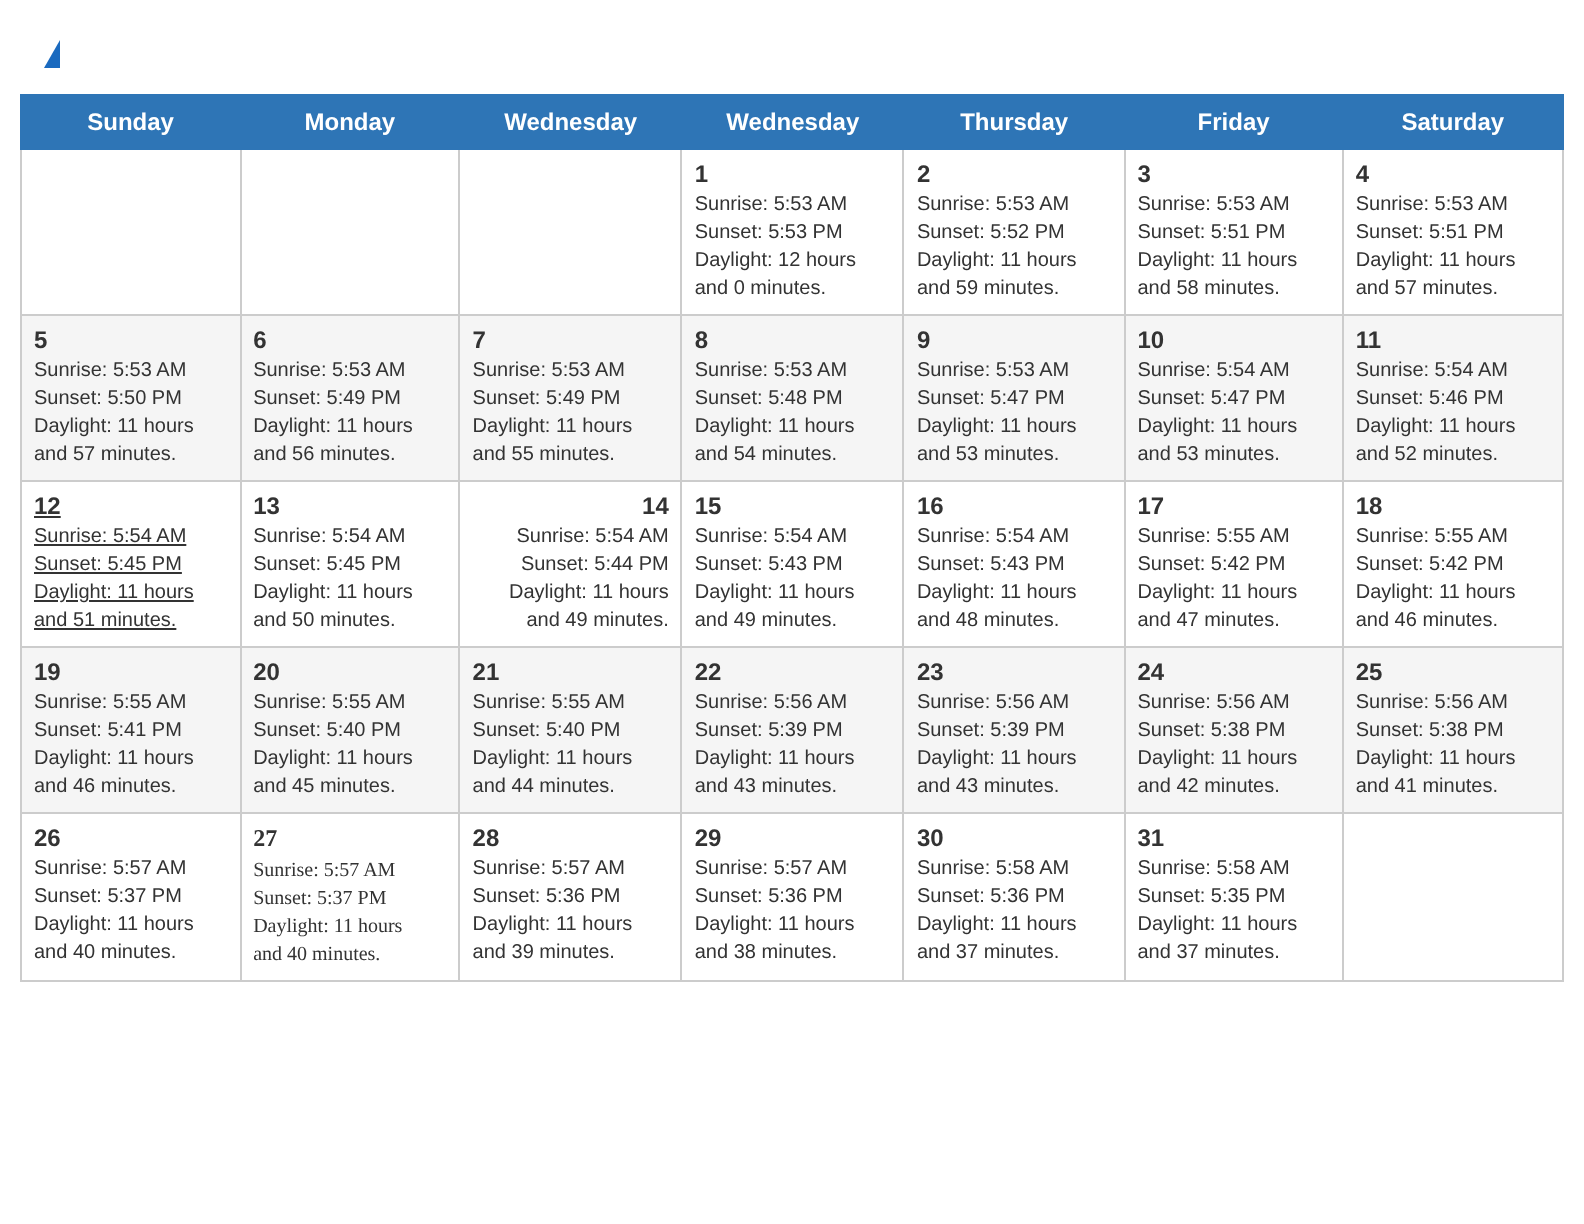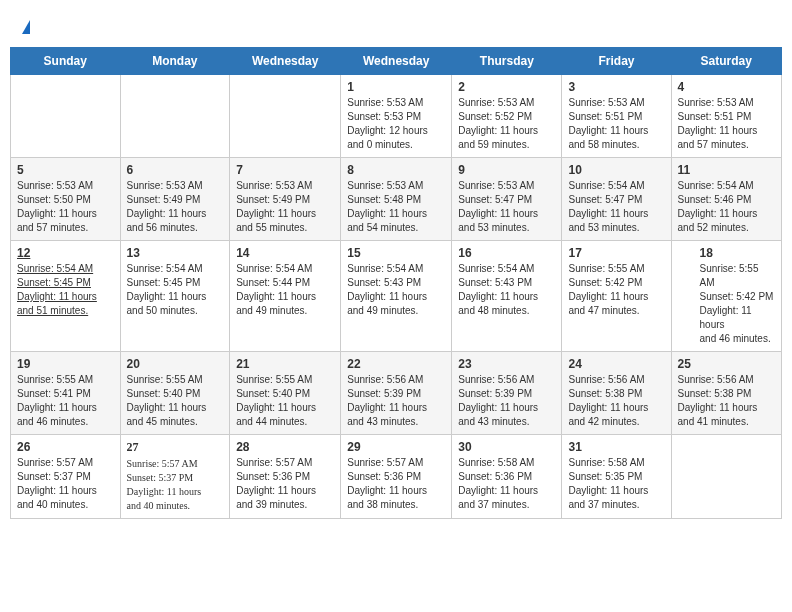--- a/index.html
+++ b/index.html
@@ -221,21 +221,21 @@
 Daylight: 11 hours
 and 51 minutes.</div>
         </td>
         <td style="background-color: rgb(255, 255, 255);">
           <span class="day-number">13</span>
           <div class="day-info" style="white-space: pre-line;">Sunrise: 5:54 AM
 Sunset: 5:45 PM
 Daylight: 11 hours
 and 50 minutes.</div>
         </td>
-        <td style="background-color: rgb(255, 255, 255);">
+        <td style="background-color: rgb(255, 255, 255); text-align: right;">
           <span class="day-number">14</span>
           <div class="day-info" style="white-space: pre-line;">Sunrise: 5:54 AM
 Sunset: 5:44 PM
 Daylight: 11 hours
 and 49 minutes.</div>
         </td>
         <td style="background-color: rgb(255, 255, 255);">
           <span class="day-number">15</span>
           <div class="day-info" style="white-space: pre-line;">Sunrise: 5:54 AM
 Sunset: 5:43 PM
@@ -249,21 +249,21 @@
 Daylight: 11 hours
 and 48 minutes.</div>
         </td>
         <td style="background-color: rgb(255, 255, 255);">
           <span class="day-number">17</span>
           <div class="day-info" style="white-space: pre-line;">Sunrise: 5:55 AM
 Sunset: 5:42 PM
 Daylight: 11 hours
 and 47 minutes.</div>
         </td>
-        <td style="background-color: rgb(255, 255, 255); padding-left: 28px;">
+        <td style="background-color: rgb(255, 255, 255);">
           <span class="day-number">18</span>
           <div class="day-info" style="white-space: pre-line;">Sunrise: 5:55 AM
 Sunset: 5:42 PM
 Daylight: 11 hours
 and 46 minutes.</div>
         </td>
       </tr>
       <tr>
         <td style="background-color: rgb(245, 245, 245);">
           <span class="day-number">19</span>

